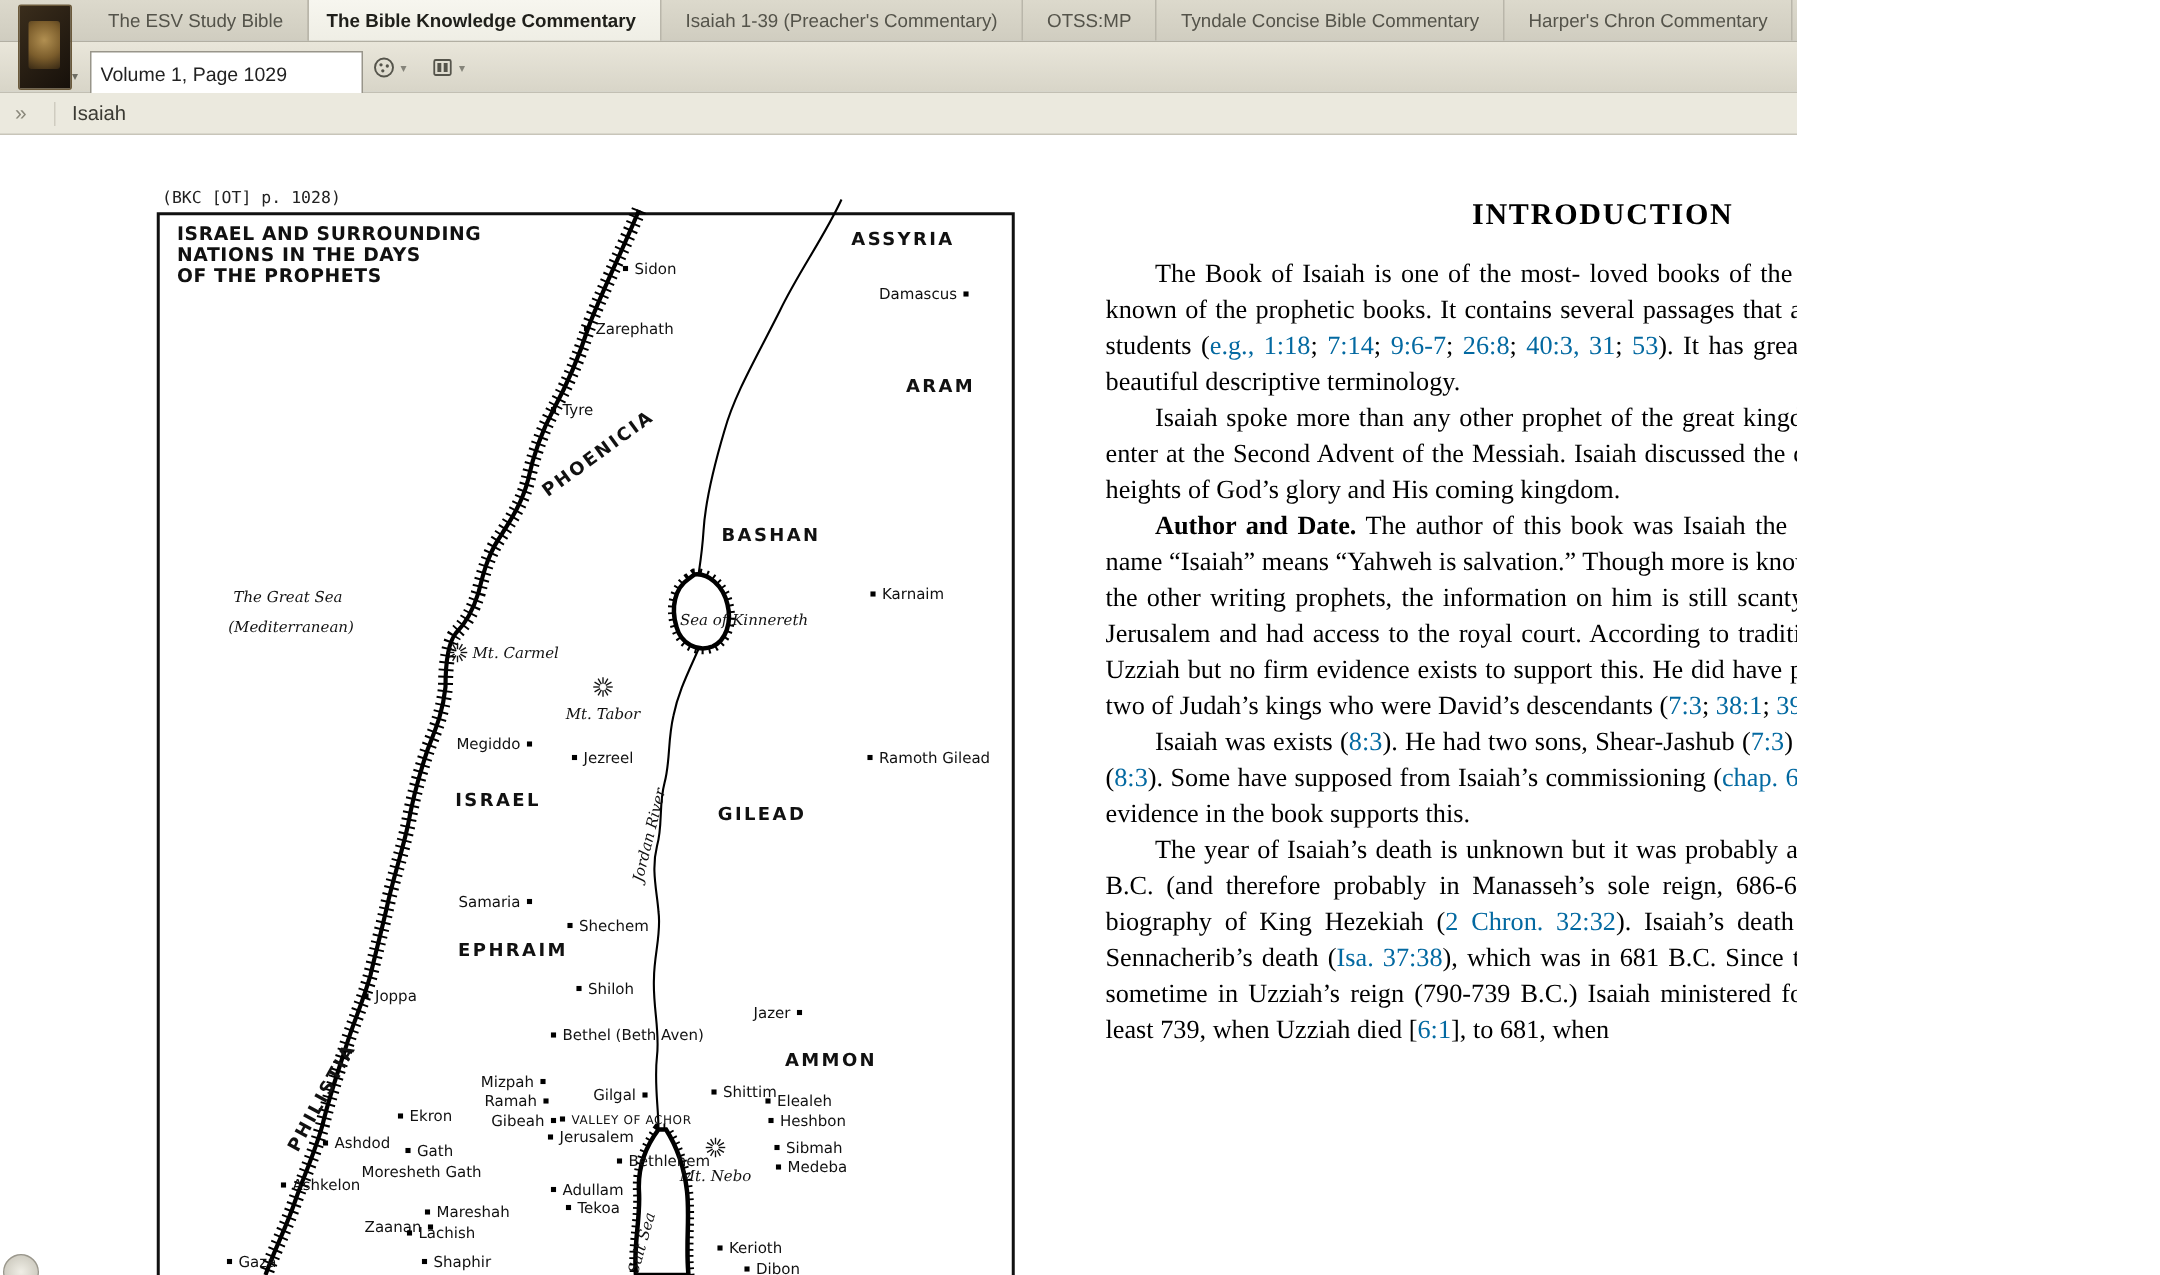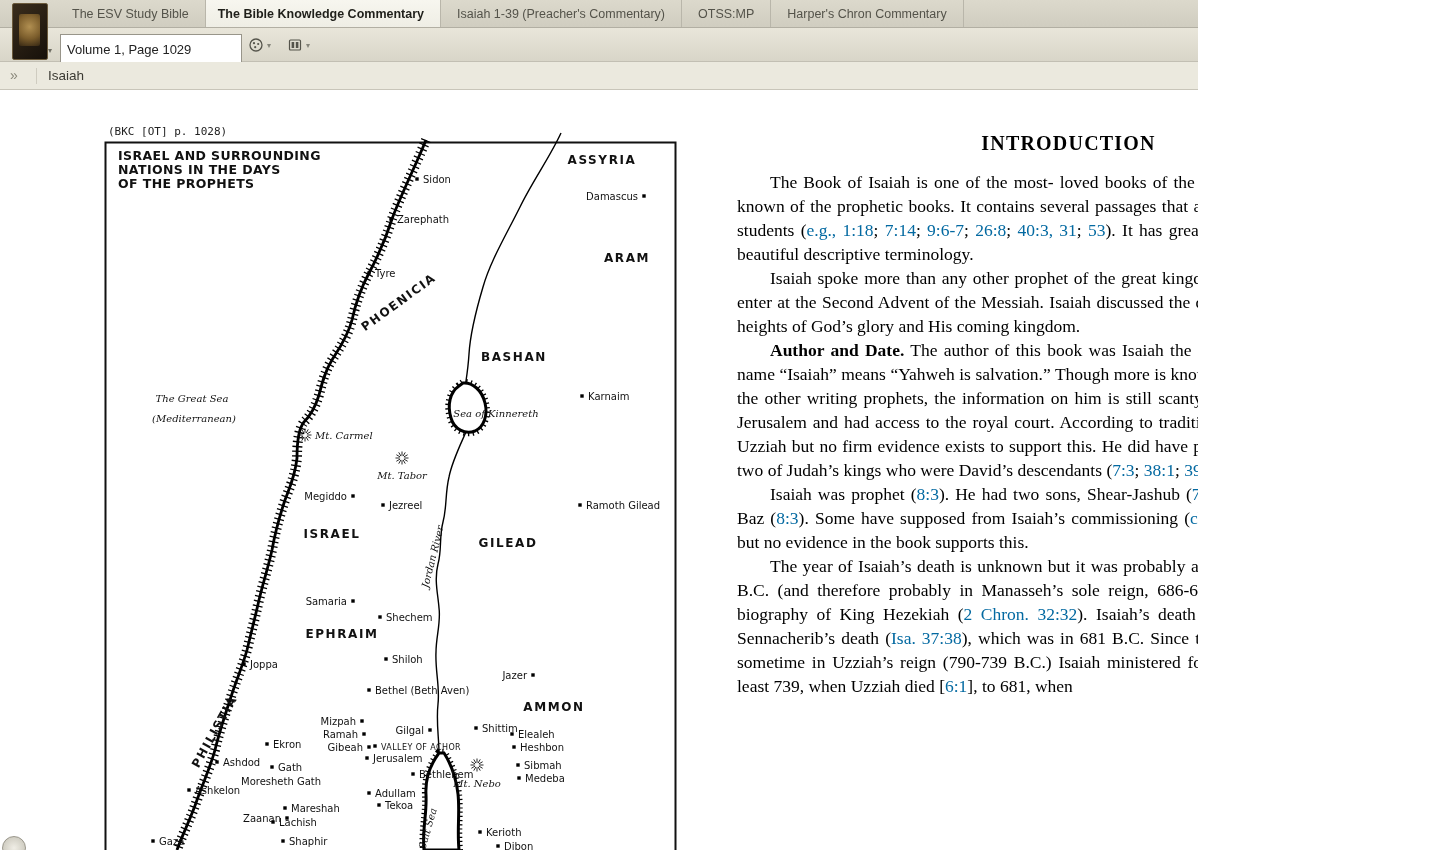--- a/index.html
+++ b/index.html
@@ -80,20 +80,21 @@
 <body>
 
 <div class="screen">
 
   <div class="tabbar">
     <div style="display:flex">
         <div class="tab">The ESV Study Bible</div>
         <div class="tab active">The Bible Knowledge Commentary</div>
         <div class="tab">Isaiah 1-39 (Preacher's Commentary)</div>
         <div class="tab">OTSS:MP</div>
+        <div class="tab">Tyndale Concise Bible Commentary</div>
         <div class="tab">Harper's Chron Commentary</div>
       </div>
     <div class="tab-spacer"></div>
     <div class="tab-btn">+</div>
     <div class="tab-btn">×</div>
   </div>
 
   <div class="cover">
     <div class="cover-art"></div>
   </div>
@@ -421,19 +422,19 @@
         </g>
     </svg>
   </div>
 
   <div class="article">
     <h1>INTRODUCTION</h1>
     <div>
         <p><span>The Book of Isaiah is one of the most- loved books of the Bible; it is perhaps the best known of the prophetic books. It contains several passages that are well known among Bible students (</span><a href="#">e.g., 1:18</a><span>; </span><a href="#">7:14</a><span>; </span><a href="#">9:6-7</a><span>; </span><a href="#">26:8</a><span>; </span><a href="#">40:3, 31</a><span>; </span><a href="#">53</a><span>). It has great literary merit and contains beautiful descriptive terminology.</span></p>
         <p><span>Isaiah spoke more than any other prophet of the great kingdom into which Israel would enter at the Second Advent of the Messiah. Isaiah discussed the depths of Israel’s sin and the heights of God’s glory and His coming kingdom.</span></p>
         <p><span class="b">Author and Date.</span><span> The author of this book was Isaiah the son of Amoz (</span><a href="#">Isa. 1:1</a><span>). The name “Isaiah” means “Yahweh is salvation.” Though more is known about Isaiah than most of the other writing prophets, the information on him is still scanty. Probably Isaiah resided in Jerusalem and had access to the royal court. According to tradition he was a cousin of King Uzziah but no firm evidence exists to support this. He did have personal contact with at least two of Judah’s kings who were David’s descendants (</span><a href="#">7:3</a><span>; </span><a href="#">38:1</a><span>; </span><a href="#">39:3</a><span>).</span></p>
-        <p><span>Isaiah was prophet (</span><a href="#">8:3</a><span>). He had two sons, Shear-Jashub (</span><a href="#">7:3</a><span>) and Maher-Shalal-Hash-Baz (</span><a href="#">8:3</a><span>). Some have supposed from Isaiah’s commissioning (</span><a href="#">chap. 6</a><span>) that he was a priest, but no evidence in the book supports this.</span></p>
+        <p><span>Isaiah was exists (</span><a href="#">8:3</a><span>). He had two sons, Shear-Jashub (</span><a href="#">7:3</a><span>) and Maher-Shalal-Hash-Baz (</span><a href="#">8:3</a><span>). Some have supposed from Isaiah’s commissioning (</span><a href="#">chap. 6</a><span>) that he was a priest, but no evidence in the book supports this.</span></p>
         <p><span>The year of Isaiah’s death is unknown but it was probably after Hezekiah’s death in 686 B.C. (and therefore probably in Manasseh’s sole reign, 686-642) because Isaiah wrote a biography of King Hezekiah (</span><a href="#">2 Chron. 32:32</a><span>). Isaiah’s death would have occurred after Sennacherib’s death (</span><a href="#">Isa. 37:38</a><span>), which was in 681 B.C. Since the prophet’s ministry began sometime in Uzziah’s reign (790-739 B.C.) Isaiah ministered for at least 58 years (from at least 739, when Uzziah died [</span><a href="#">6:1</a><span>], to 681, when</span></p>
       </div>
   </div>
 
   <div class="corner-widget"></div>
 </div>
 
 </body></html>

